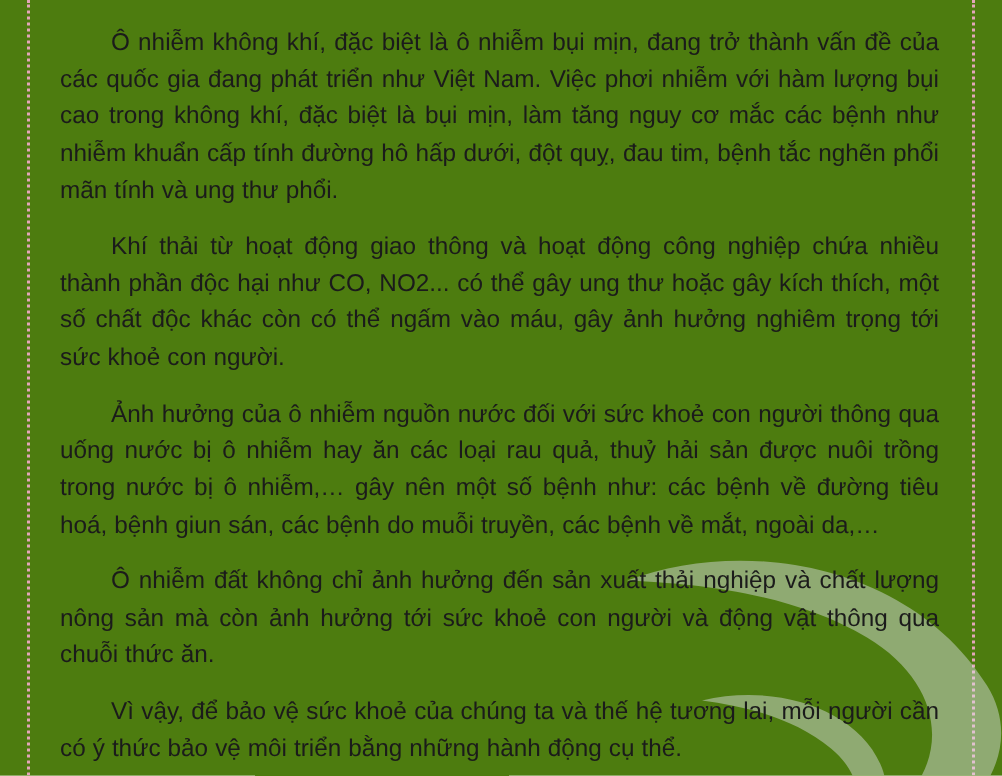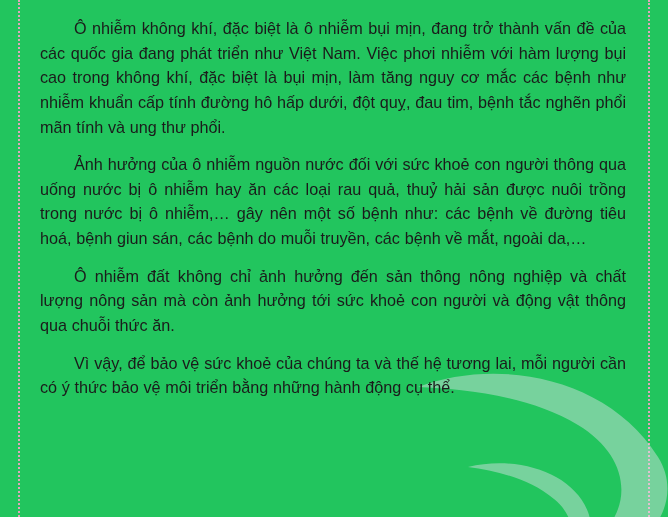--- a/index.html
+++ b/index.html
@@ -10,21 +10,21 @@
     width: 668px;
     height: 517px;
     background: #ffffff;
     font-family: "Liberation Sans", sans-serif;
     overflow: hidden;
   }
   #page {
     position: relative;
     width: 668px;
     height: 517px;
-    background: #22c55e;
+    background: #4d7c0f;
     box-sizing: border-box;
     overflow: hidden;
   }
   
   #watermark {
     position: absolute;
     right: -40px;
     bottom: -70px;
     width: 300px;
     height: 240px;
@@ -67,19 +67,20 @@
   <div class="rule left"></div>
   <div class="rule right"></div>
 
   <svg id="watermark" viewBox="0 0 300 240" xmlns="http://www.w3.org/2000/svg">
     <path d="M10 40 C 90 10, 200 30, 250 110 C 275 150, 250 200, 180 225 C 150 236, 110 238, 80 228 C 130 228, 175 210, 200 180 C 225 148, 215 105, 170 78 C 120 48, 55 42, 10 40 Z" fill="#dfe3ea"></path>
     <path d="M60 120 C 110 108, 165 126, 180 165 C 188 186, 176 205, 150 214 C 170 196, 168 170, 146 152 C 122 132, 90 124, 60 120 Z" fill="#dfe3ea"></path>
   </svg>
 
   <div id="content">
     <p class="para">Ô nhiễm không khí, đặc biệt là ô nhiễm bụi mịn, đang trở thành vấn đề của các quốc gia đang phát triển như Việt Nam. Việc phơi nhiễm với hàm lượng bụi cao trong không khí, đặc biệt là bụi mịn, làm tăng nguy cơ mắc các bệnh như nhiễm khuẩn cấp tính đường hô hấp dưới, đột quỵ, đau tim, bệnh tắc nghẽn phổi mãn tính và ung thư phổi.</p>
+    <p class="para">Khí thải từ hoạt động giao thông và hoạt động công nghiệp chứa nhiều thành phần độc hại như CO, NO2... có thể gây ung thư hoặc gây kích thích, một số chất độc khác còn có thể ngấm vào máu, gây ảnh hưởng nghiêm trọng tới sức khoẻ con người.</p>
     <p class="para">Ảnh hưởng của ô nhiễm nguồn nước đối với sức khoẻ con người thông qua uống nước bị ô nhiễm hay ăn các loại rau quả, thuỷ hải sản được nuôi trồng trong nước bị ô nhiễm,… gây nên một số bệnh như: các bệnh về đường tiêu hoá, bệnh giun sán, các bệnh do muỗi truyền, các bệnh về mắt, ngoài da,…</p>
-    <p class="para">Ô nhiễm đất không chỉ ảnh hưởng đến sản thông nông nghiệp và chất lượng nông sản mà còn ảnh hưởng tới sức khoẻ con người và động vật thông qua chuỗi thức ăn.</p>
+    <p class="para">Ô nhiễm đất không chỉ ảnh hưởng đến sản xuất thải nghiệp và chất lượng nông sản mà còn ảnh hưởng tới sức khoẻ con người và động vật thông qua chuỗi thức ăn.</p>
     <p class="para">Vì vậy, để bảo vệ sức khoẻ của chúng ta và thế hệ tương lai, mỗi người cần có ý thức bảo vệ môi triển bằng những hành động cụ thể.</p>
 
   </div>
 
 </div>
 
 </body></html>

